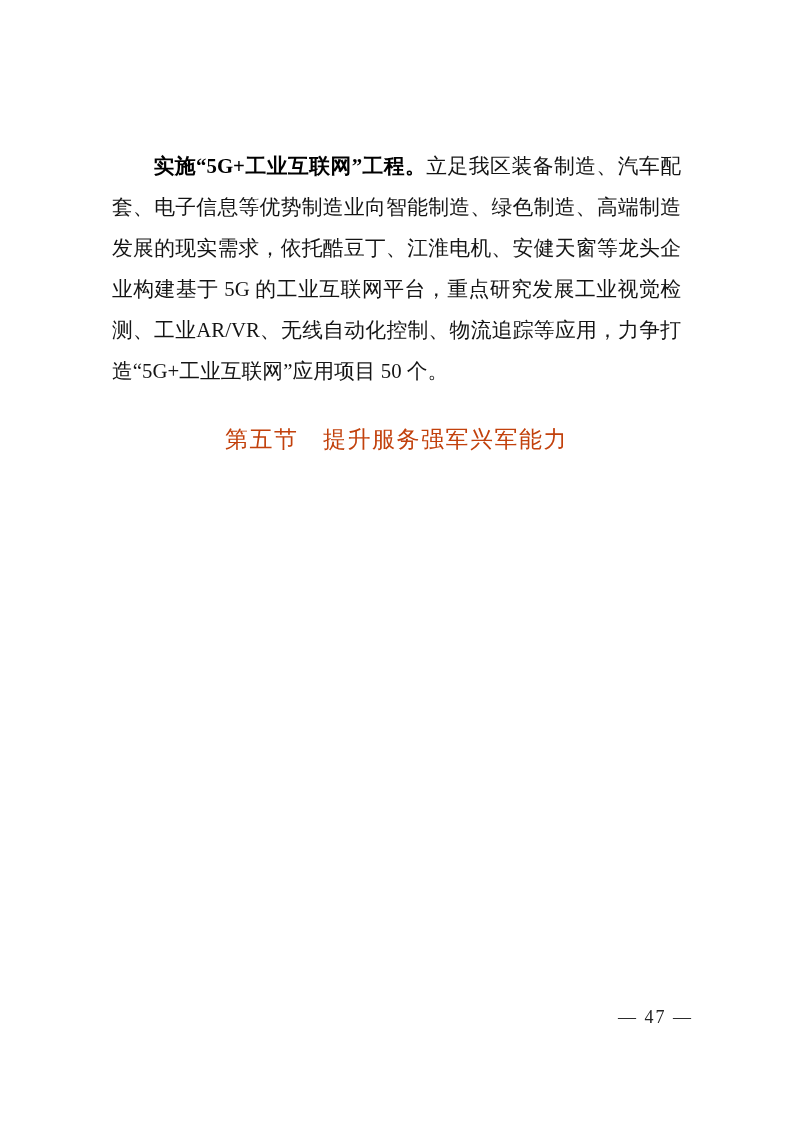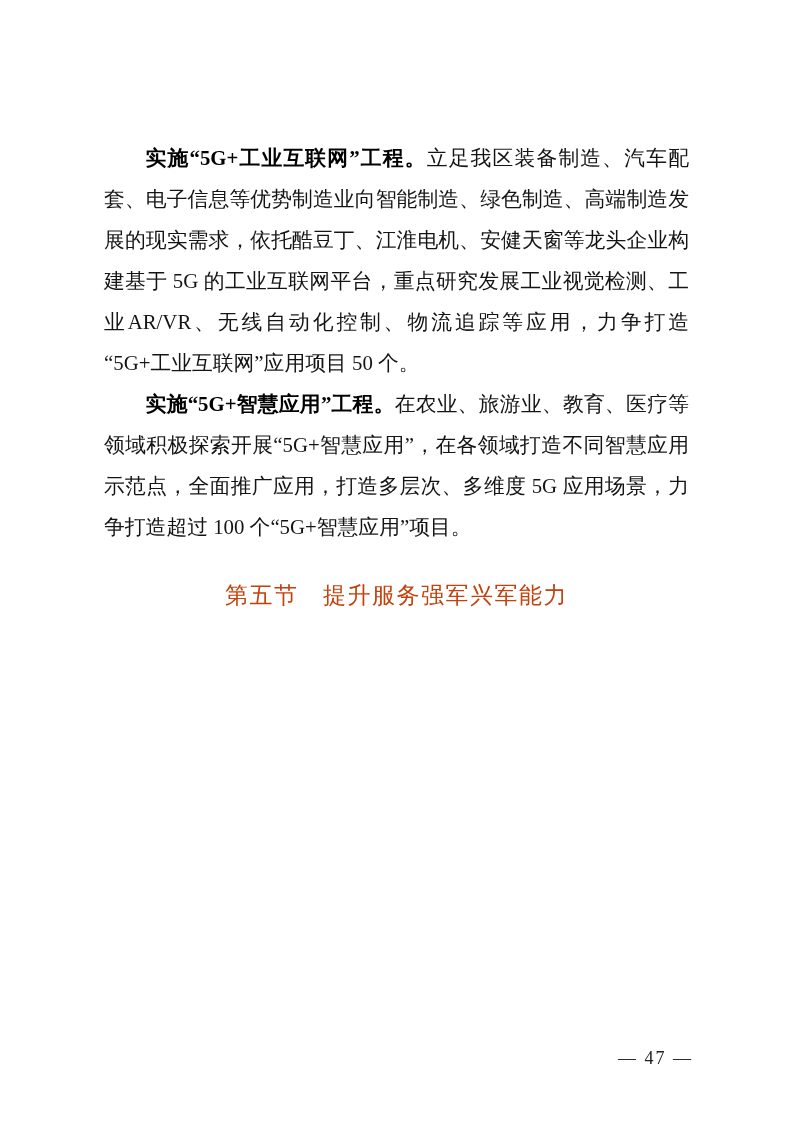--- a/index.html
+++ b/index.html
@@ -16,21 +16,21 @@
     font-family: "Liberation Serif", "DejaVu Serif", serif;
     color: #111111;
   }
   .content {
     position: absolute;
     left: 104px;
     top: 137px;
     width: 585px;
   }
   .body-para {
-    margin: 0;
+    margin: 8px;
     font-size: 20.8px;
     line-height: 41px;
     text-align: justify;
     text-justify: inter-character;
     text-indent: 2em;
     color: #141414;
   }
   .body-para .lead {
     font-weight: bold;
     color: #000000;
@@ -40,37 +40,36 @@
     font-family: "Liberation Sans", "DejaVu Sans", sans-serif;
     font-weight: normal;
     font-size: 23px;
     line-height: 30px;
     letter-spacing: 1.5px;
     text-align: center;
     color: #c2410c;
   }
   .page-number {
     position: absolute;
-    top: 1046px;
+    top: 1005px;
     right: 100px;
     font-size: 18px;
     line-height: 24px;
     letter-spacing: 2px;
     color: #222222;
   }
 </style>
 </head>
 <body>
 
 <div class="page">
   <div class="content">
 
     <p class="body-para"><span class="lead">实施“5G+工业互联网”工程。</span><span>立足我区装备制造、汽车配套、电子信息等优势制造业向智能制造、绿色制造、高端制造发展的现实需求，依托酷豆丁、江淮电机、安健天窗等龙头企业构建基于 5G 的工业互联网平台，重点研究发展工业视觉检测、工业AR/VR、无线自动化控制、物流追踪等应用，力争打造“5G+工业互联网”应用项目 50 个。</span></p>
 
-    <p class="body-para"><span class="lead">实施“5G+智慧应用”工程。</span><span>在农业、旅游业、教育、医疗等领域积极探索开展“5G+智慧应用”，在各领域打造不同智慧应用示范点，全面推广应用，打造多层次、多维度 5G 应用场景，力争打造超过 100 个“5G+智慧应用”项目。</span></p>
 
     <h2 class="section-heading">第五节　提升服务强军兴军能力</h2>
 
 
   </div>
 
   <div class="page-number">— 47 —</div>
 </div>
 
 </body></html>

